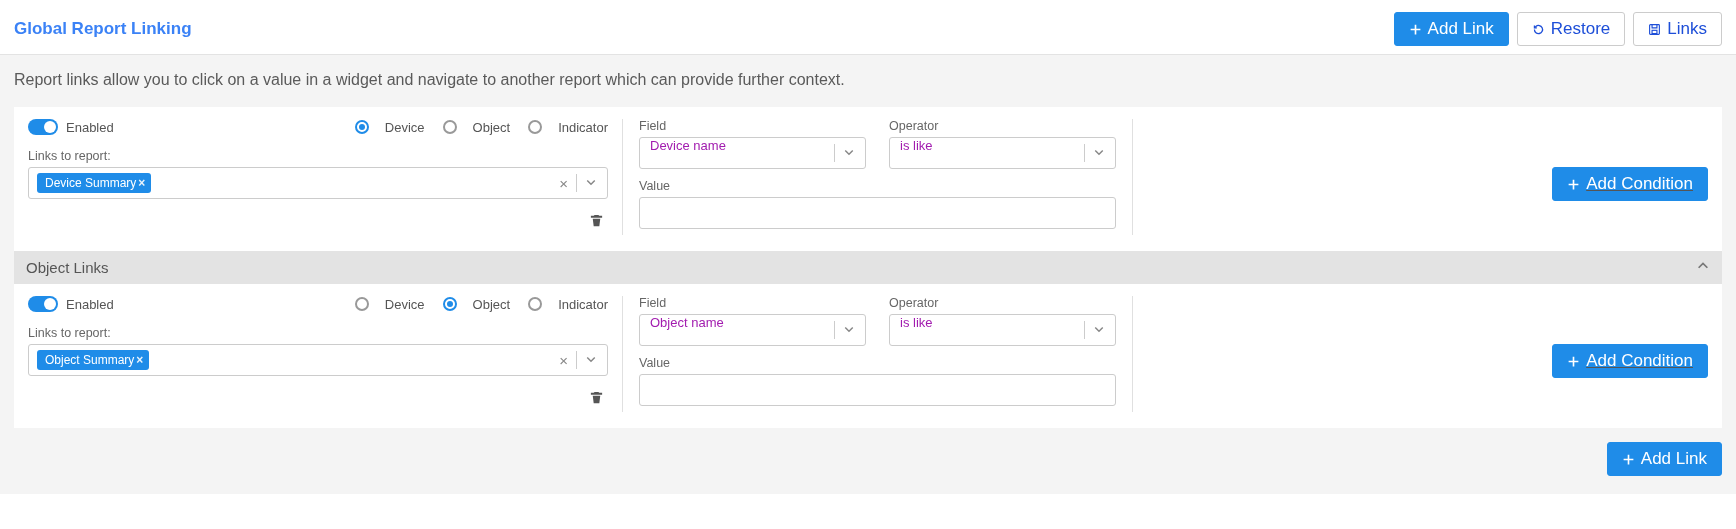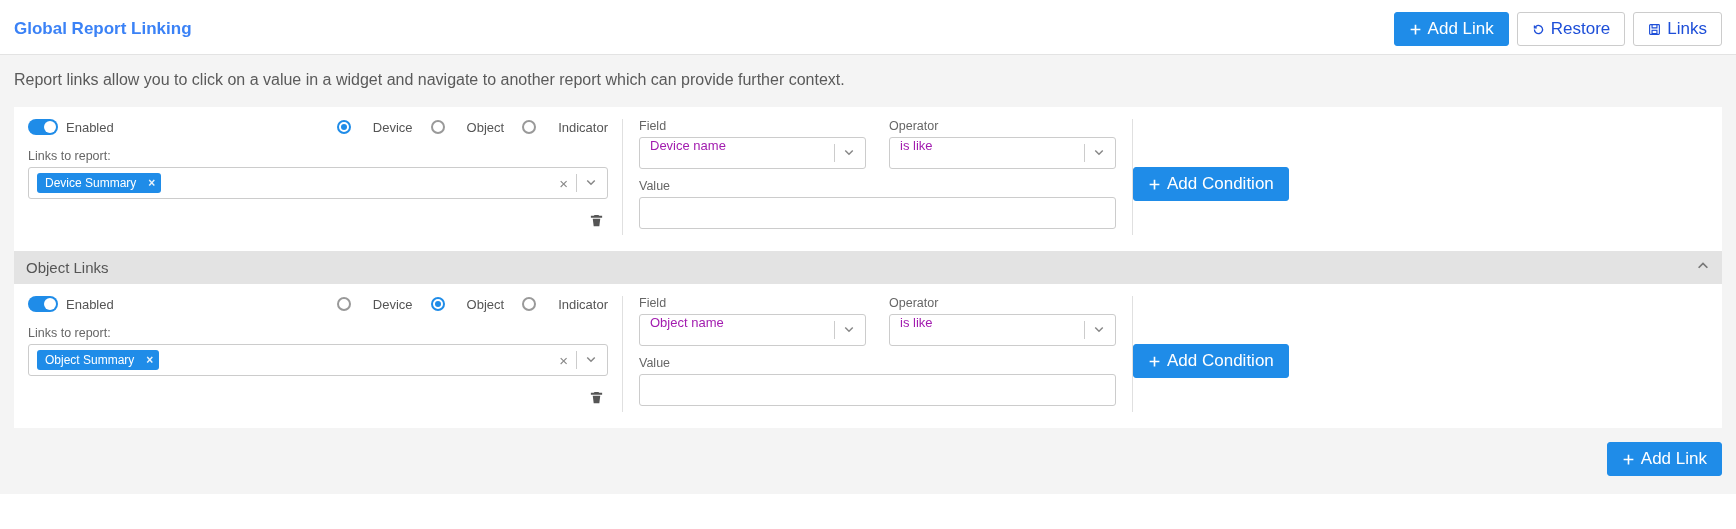--- a/index.html
+++ b/index.html
@@ -78,41 +78,42 @@
     border-right: 1px solid #e0e0e0;
   }
   .col-mid {
     flex: 0 0 510px;
     padding: 0 16px;
     border-right: 1px solid #e0e0e0;
   }
   .col-right {
     flex: 1;
     display: flex;
-    justify-content: flex-start;
+    justify-content: flex-end;
     align-items: flex-start;
     padding-top: 48px;
+    text-decoration: underline;
   }
   .row-top {
     display: flex;
     justify-content: space-between;
     align-items: center;
     margin-bottom: 14px;
   }
   .toggle-wrap { display: flex; align-items: center; gap: 8px; }
   .toggle {
     width: 30px; height: 16px; border-radius: 8px;
     background: #1f8ce8; position: relative; cursor: pointer;
   }
   .toggle::after {
     content: ""; position: absolute; right: 2px; top: 2px;
     width: 12px; height: 12px; border-radius: 50%; background: #fff;
   }
   .radio-group { display: flex; gap: 18px; align-items: center; }
-  .radio-item { display: flex; align-items: center; gap: 22px; cursor: pointer; }
+  .radio-item { display: flex; align-items: center; gap: 16px; cursor: pointer; }
   .radio {
     width: 14px; height: 14px; border-radius: 50%;
     border: 2px solid #999; display: inline-block; position: relative;
   }
   .radio.checked { border-color: #1f8ce8; }
   .radio.checked::after {
     content: ""; position: absolute; left: 2px; top: 2px;
     width: 6px; height: 6px; border-radius: 50%; background: #1f8ce8;
   }
   .field-label { font-size: 12.5px; color: #666; margin-bottom: 4px; display: block; }
@@ -128,21 +129,21 @@
   }
   .combo-wide { width: 100%; }
   .tag {
     background: #1f8ce8;
     color: #fff;
     border-radius: 3px;
     padding: 3px 6px 3px 8px;
     font-size: 12px;
     display: inline-flex;
     align-items: center;
-    gap: 12px;
+    gap: 2px;
   }
   .tag-x { cursor: pointer; font-weight: bold; opacity: 0.9; }
   .combo-controls {
     margin-left: auto;
     display: flex;
     align-items: center;
     gap: 2px;
     color: #888;
   }
   .combo-clear { cursor: pointer; padding: 0 6px; font-size: 15px; }

